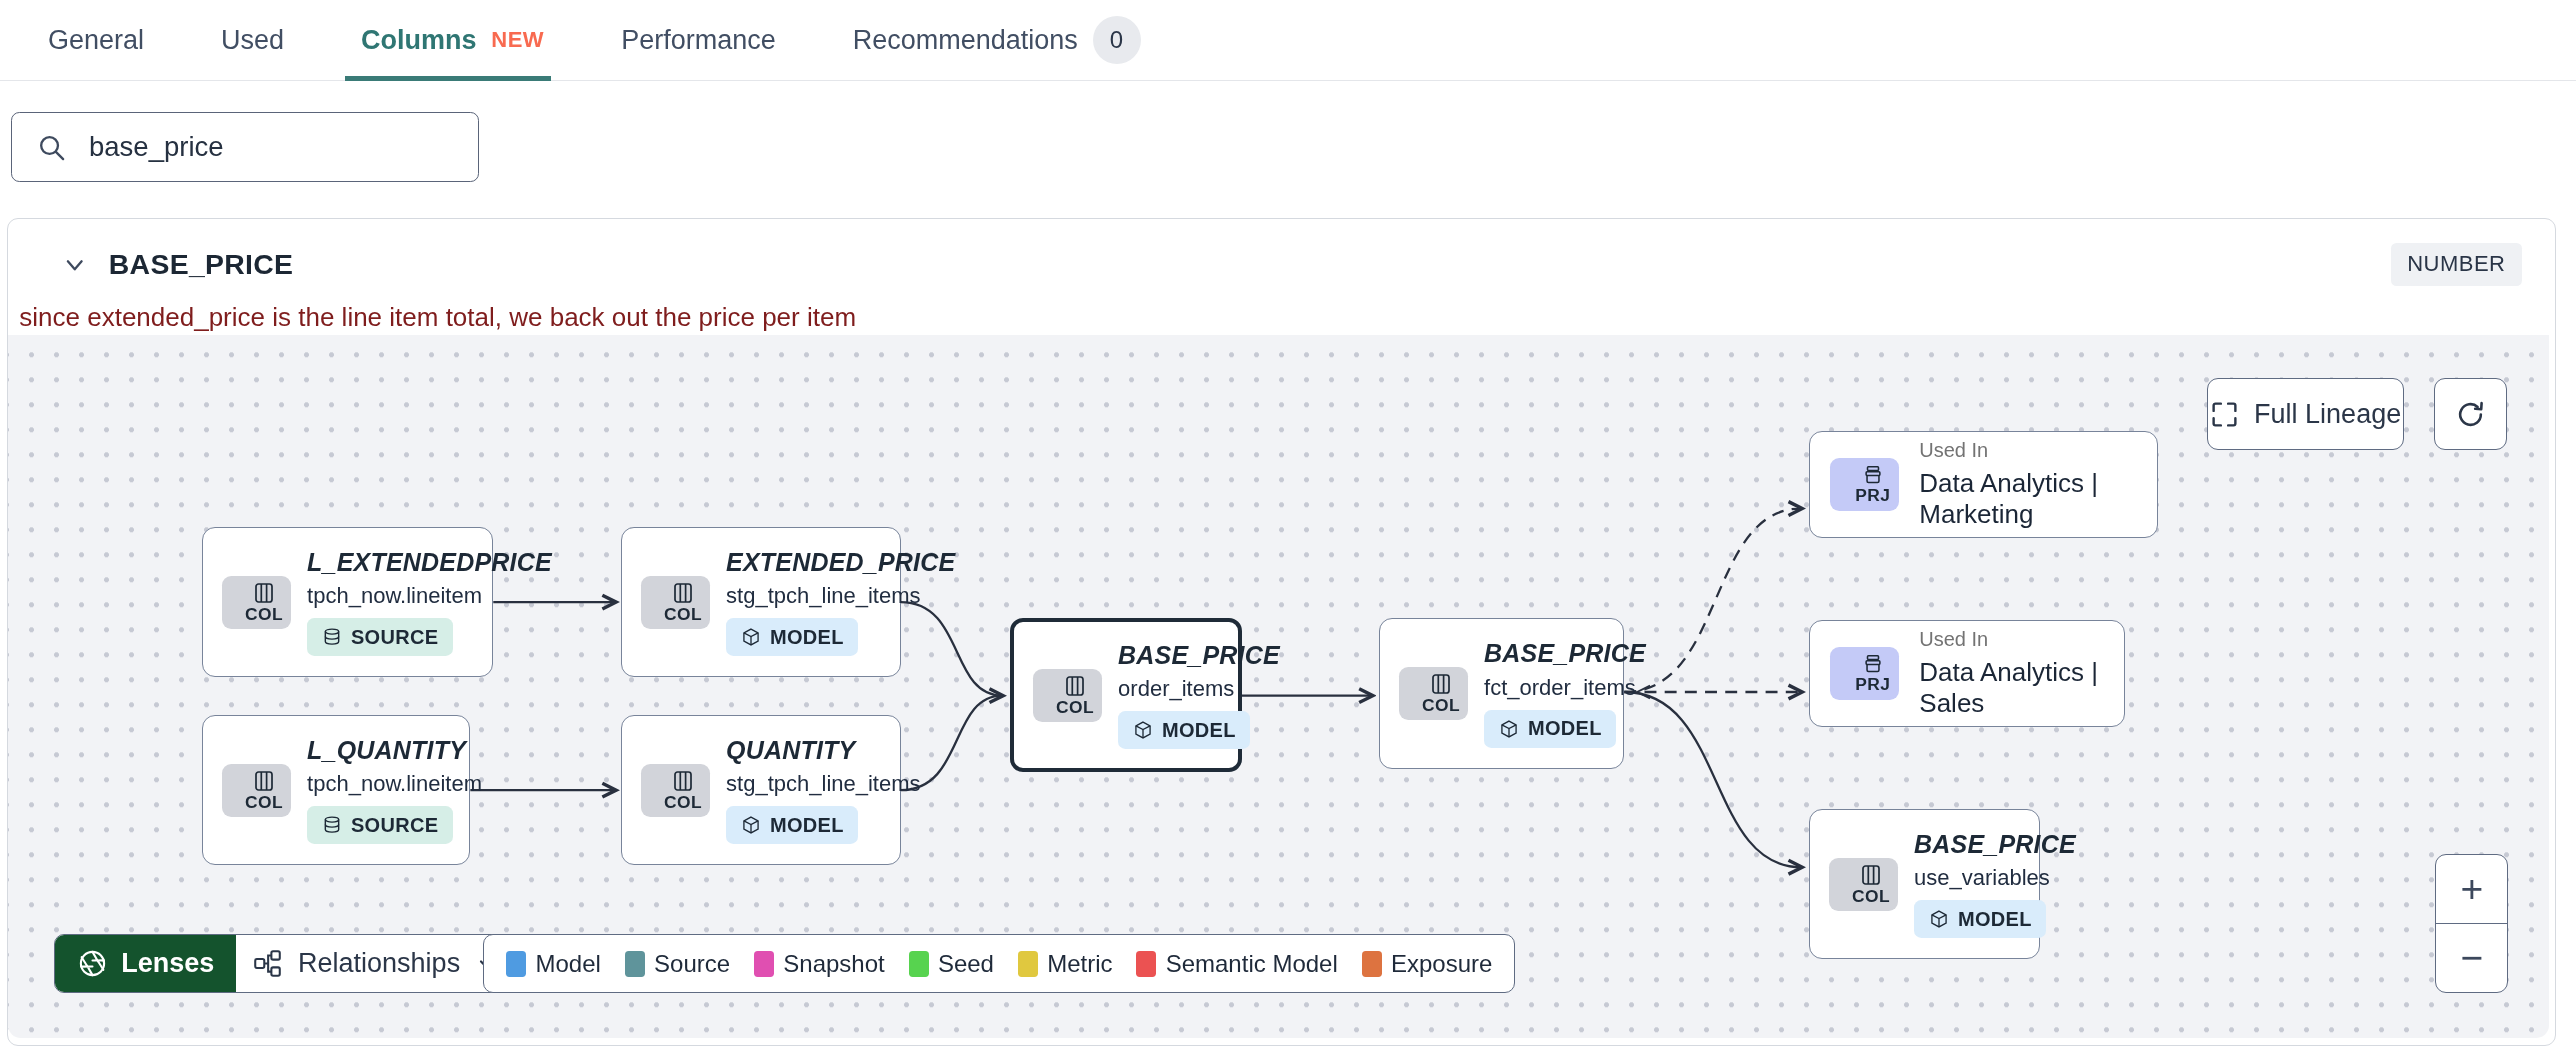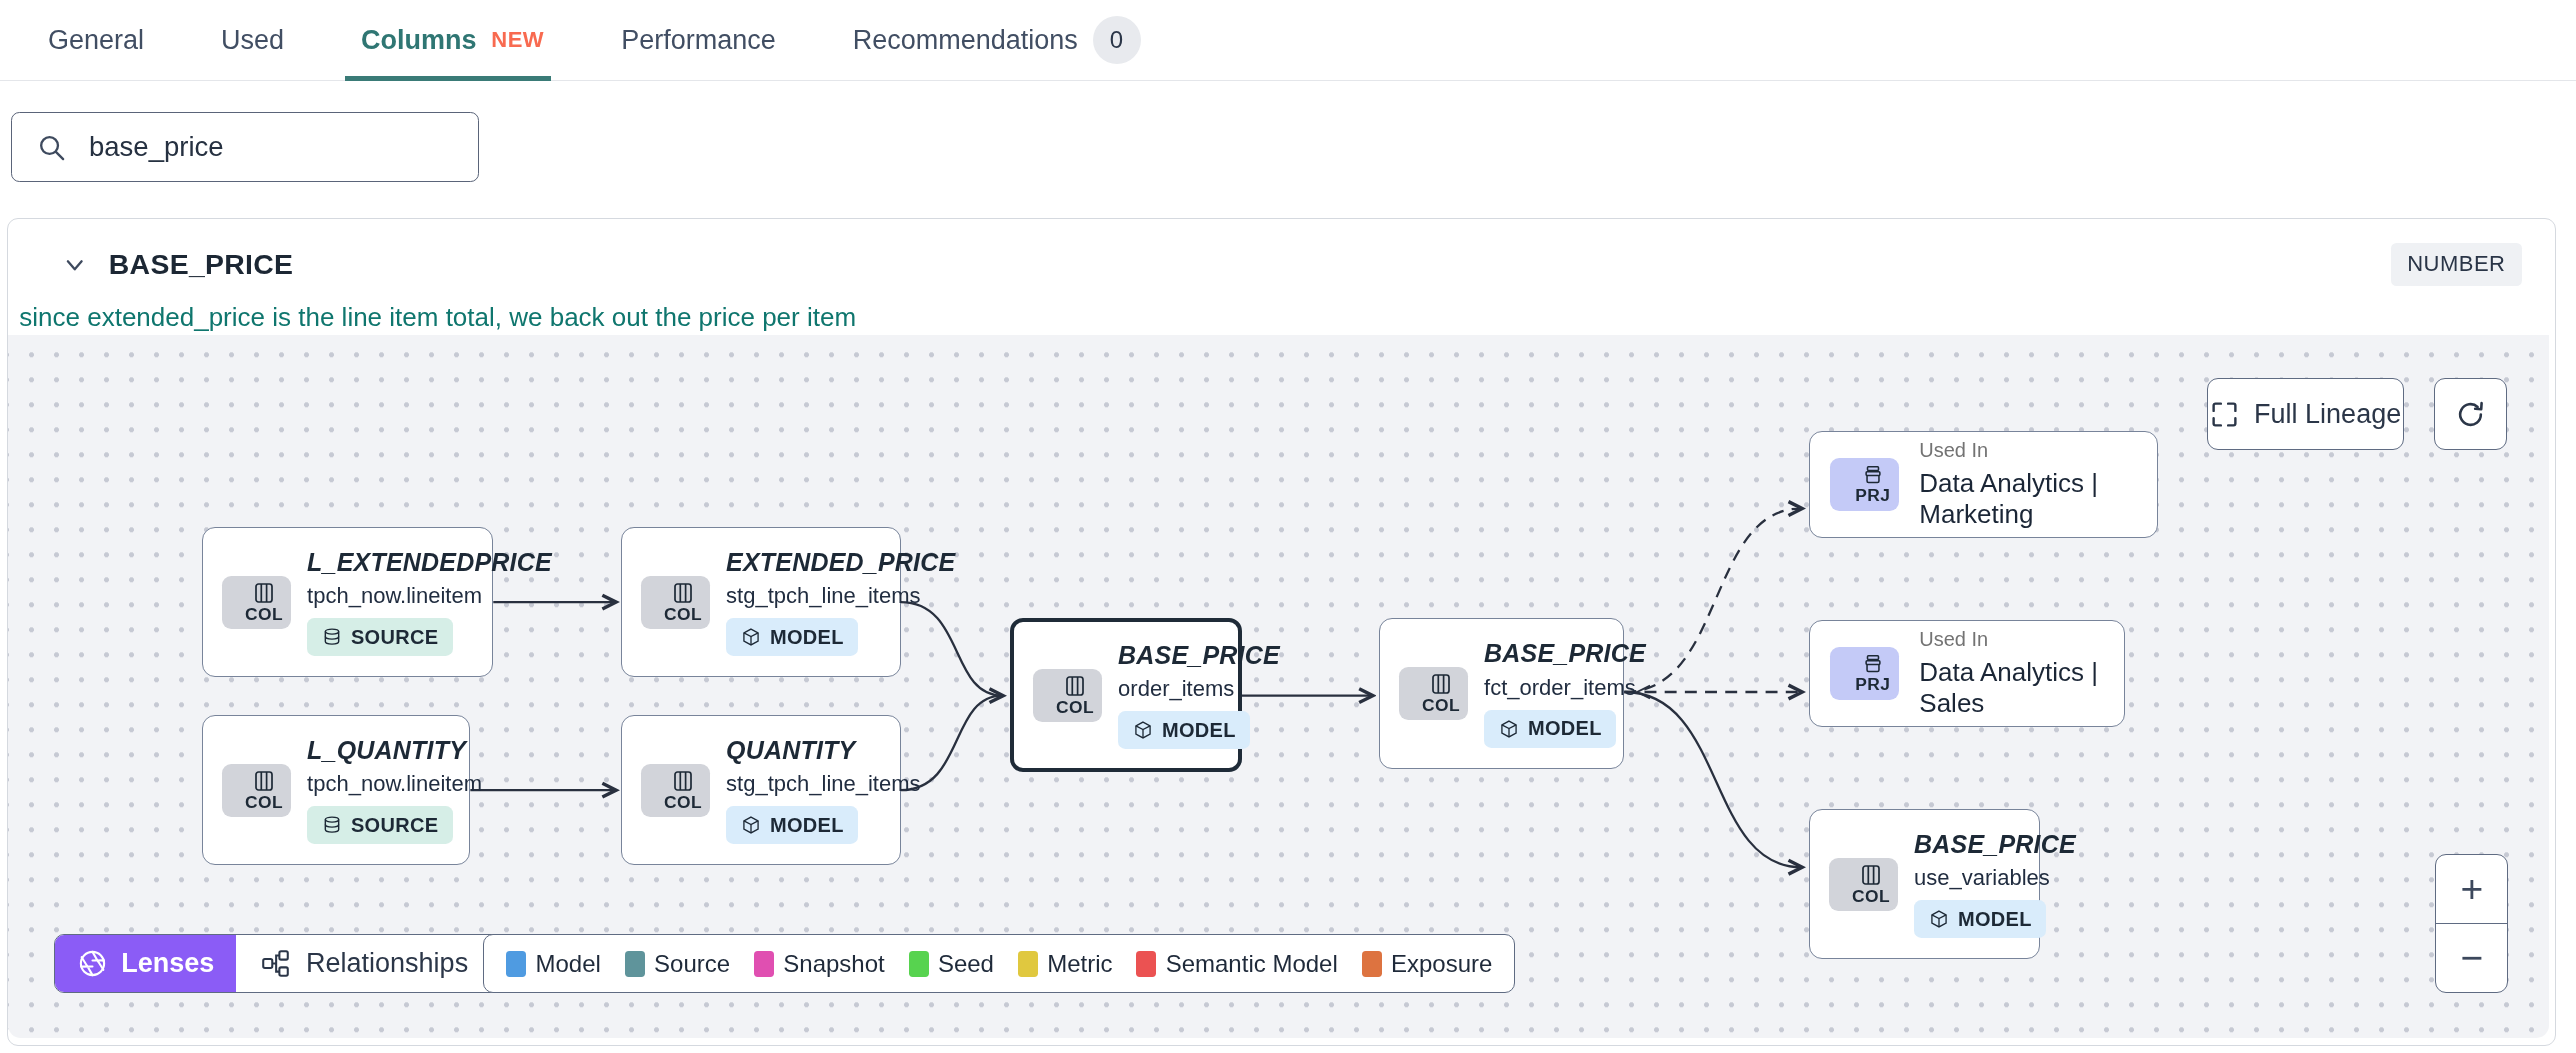--- a/index.html
+++ b/index.html
@@ -23,21 +23,21 @@
   .search input{border:none;outline:none;font-size:27.5px;color:#263141;flex:1;
     font-family:"Liberation Sans",sans-serif;background:transparent;}
 
   
   .panel{position:absolute;left:7.3px;top:218px;right:20px;bottom:7.3px;border:1.8px solid #d5d9df;
     border-radius:11px;background:#fff;box-sizing:border-box;}
   .panel-header{display:flex;align-items:center;padding:24px 33px 0 53px;}
   .panel-title{font-size:28.4px;font-weight:700;color:#1c2734;margin-left:20px;letter-spacing:0.3px;}
   .type-badge{margin-left:auto;background:#eff1f4;border-radius:5.5px;padding:8.3px 16.5px;
     font-size:22px;color:#2a3547;letter-spacing:0.5px;}
-  .panel-desc{margin:16.5px 0 0 11px;font-size:26px;color:#0f766e;}
+  .panel-desc{margin:16.5px 0 0 11px;font-size:26px;color:#7f1d1d;}
 
   
   .canvas{position:absolute;left:0;top:116px;width:2541px;height:703px;background:#f2f3f6;
     border-radius:0 0 13px 13px;overflow:hidden;
     background-image:radial-gradient(circle,#c6c9d3 2.2px,transparent 2.7px);
     background-size:25px 25px;background-position:11px 7.3px;}
   .edges{position:absolute;left:0;top:0;pointer-events:none;}
 
   
   .node{position:absolute;background:#fff;border:1.8px solid #78849a;border-radius:13px;
@@ -64,23 +64,23 @@
   .full-lineage{left:2199px;top:43px;width:197px;height:72px;}
   .refresh{left:2426px;top:43px;width:73px;height:72px;}
   .zoomctl{position:absolute;left:2427px;top:519px;width:73px;height:139px;background:#fff;
     border:1.8px solid #5f6b82;border-radius:11px;box-sizing:border-box;display:flex;flex-direction:column;}
   .zoomctl .zbtn{flex:1;display:grid;place-items:center;font-size:39px;color:#3c485c;cursor:pointer;}
   .zoomctl .zbtn:first-child{border-bottom:1.8px solid #5f6b82;}
 
   
   .lens-group{position:absolute;left:46px;top:599px;height:59px;display:flex;align-items:stretch;
     border:1.8px solid #5f6b82;border-radius:10px;overflow:hidden;background:#fff;box-sizing:border-box;}
-  .lenses{background:#8b5cf6;color:#fff;display:flex;align-items:center;gap:13px;padding:8px 22px;
+  .lenses{background:#14532d;color:#fff;display:flex;align-items:center;gap:13px;padding:8px 22px;
     font-size:27px;font-weight:600;cursor:pointer;}
-  .relationships{display:flex;align-items:center;gap:14.7px;padding:0 24px;font-size:27px;
+  .relationships{display:flex;align-items:center;gap:14.7px;padding:0 16px;font-size:27px;
     color:#2b3648;cursor:pointer;}
   .legend{position:absolute;left:475px;top:599px;height:59px;display:flex;align-items:center;gap:24px;
     border:1.8px solid #5f6b82;border-radius:10px;background:#fff;padding:0 22px;box-sizing:border-box;}
   .legend-item{display:flex;align-items:center;gap:9.2px;font-size:24px;color:#1f2a3a;white-space:nowrap;}
   .swatch{width:20px;height:26px;border-radius:3.7px;flex:0 0 auto;}
 </style>
 </head>
 <body>
 
 <div class="root">

